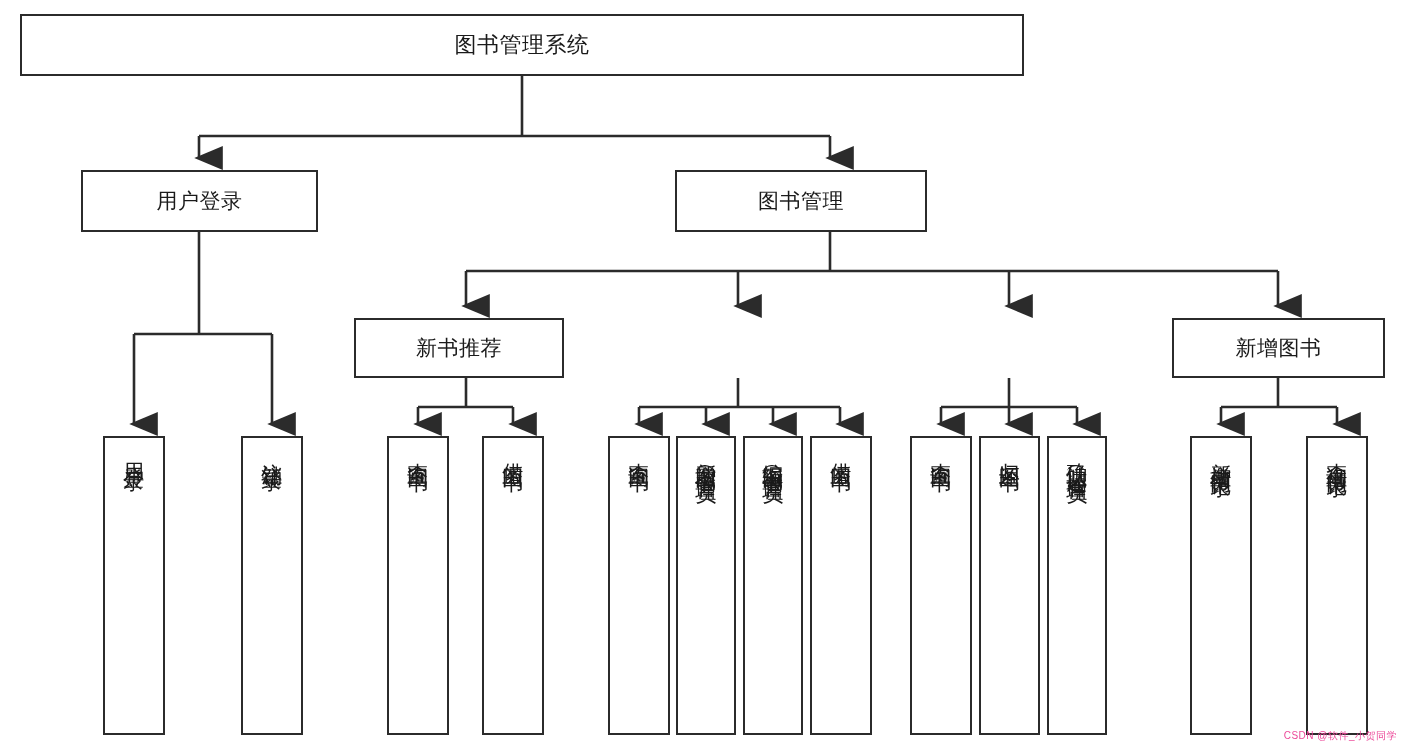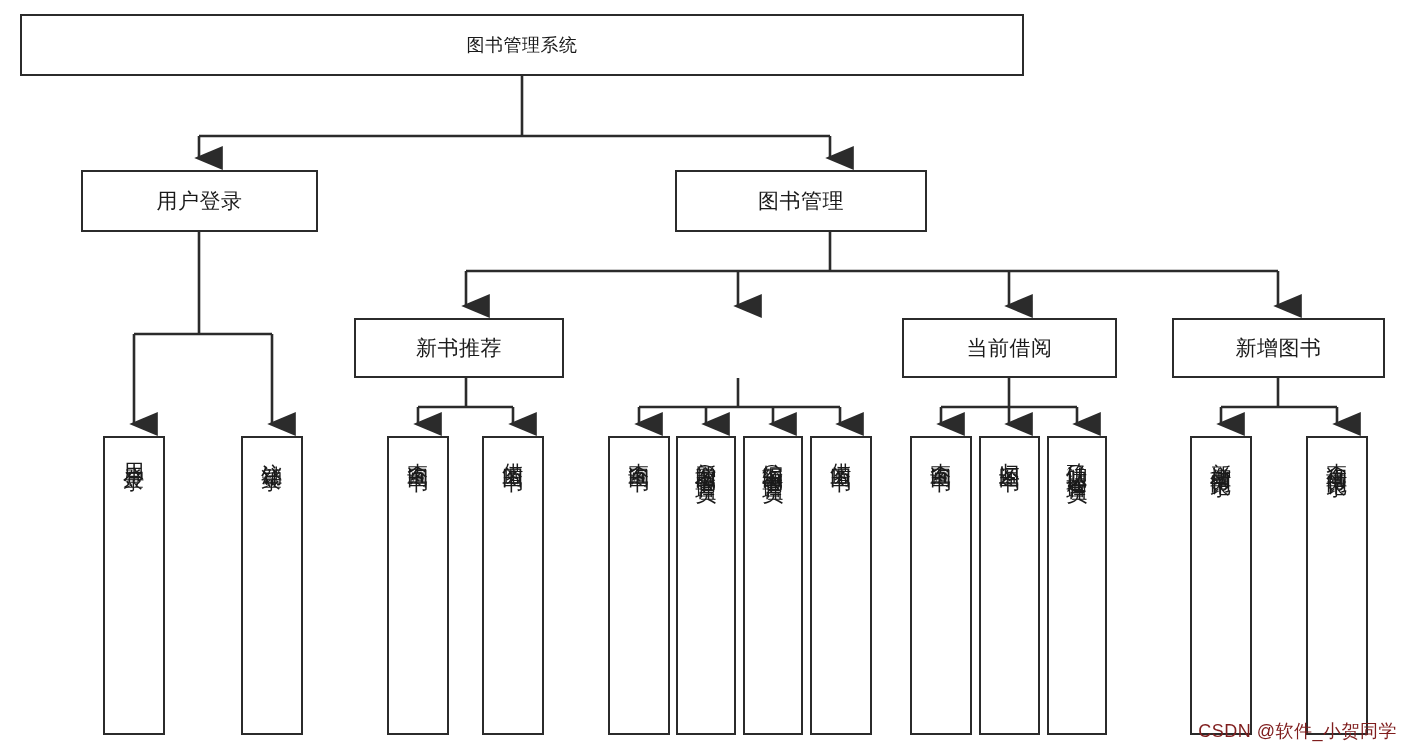--- a/index.html
+++ b/index.html
@@ -51,27 +51,27 @@
     align-items: flex-start;
     padding-top: 8px;
   }
   .node.vertical .node-label {
     writing-mode: vertical-rl;
     text-orientation: upright;
     font-size: 21px;
     letter-spacing: 3px;
     margin: 0 auto;
   }
-  .node.root .node-label { font-size: 18px; }
+  .node.root .node-label { font-size: 22px; }
   .watermark {
     position: absolute;
     right: 8px;
     bottom: 4px;
-    font-size: 18px;
-    color: #7f1d1d;
+    font-size: 10px;
+    color: #ec4899;
     letter-spacing: 0.5px;
     white-space: nowrap;
   }
 </style>
 </head>
 <body>
 
 <div id="diagram-root">
 
   <svg class="edges" viewBox="0 0 1405 747" xmlns="http://www.w3.org/2000/svg">
@@ -134,23 +134,20 @@
 
   <div class="node horizontal" style="left:675px; top:170px; width:252px; height:62px;">
     <span class="node-label">图书管理</span>
   </div>
 
   <div class="node horizontal" style="left:354px; top:318px; width:210px; height:60px;">
     <span class="node-label">新书推荐</span>
   </div>
 
 
-  <div class="node horizontal" style="left:902px; top:318px; width:215px; height:60px;">
-    <span class="node-label">当前借阅</span>
-  </div>
 
   <div class="node horizontal" style="left:1172px; top:318px; width:213px; height:60px;">
     <span class="node-label">新增图书</span>
   </div>
 
   <div class="node vertical" style="left:103px; top:436px; width:62px; height:299px;">
     <span class="node-label">用户登录</span>
   </div>
 
   <div class="node vertical" style="left:241px; top:436px; width:62px; height:299px;">

